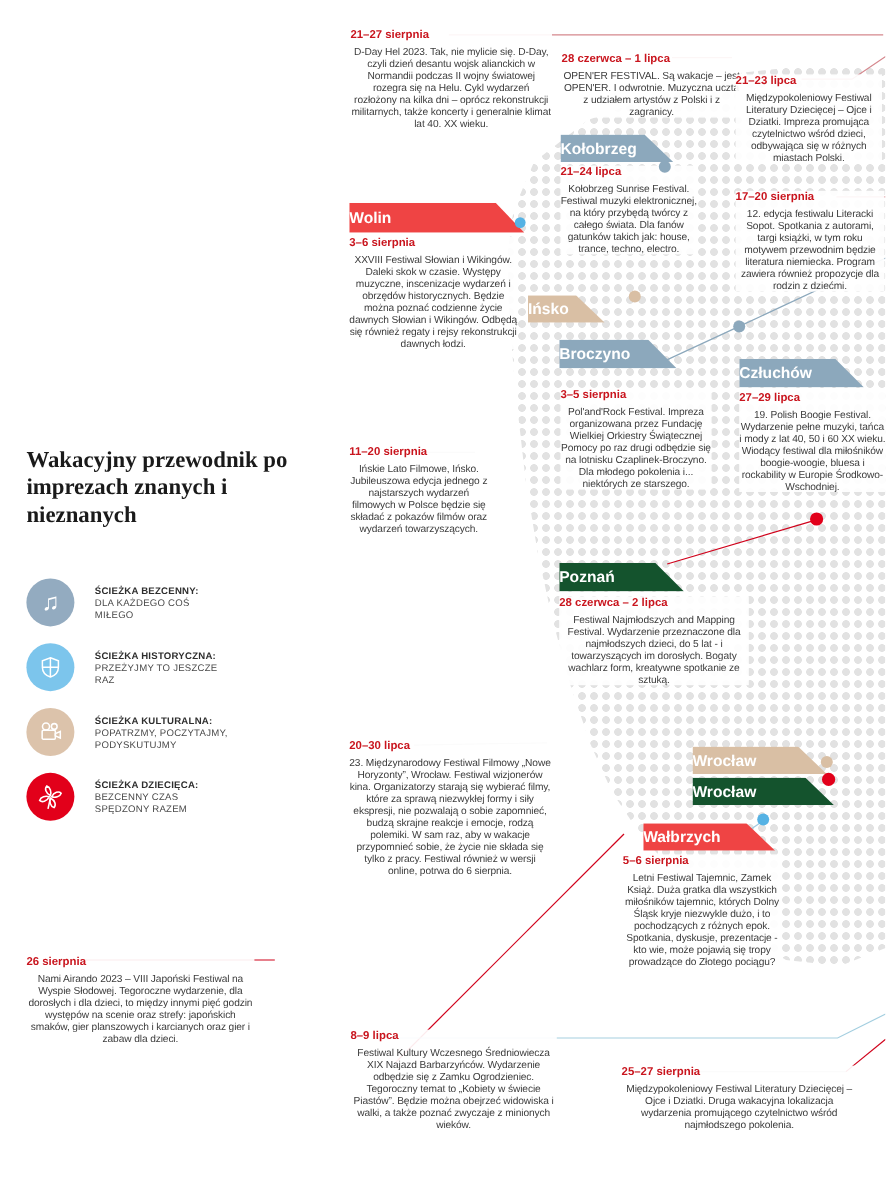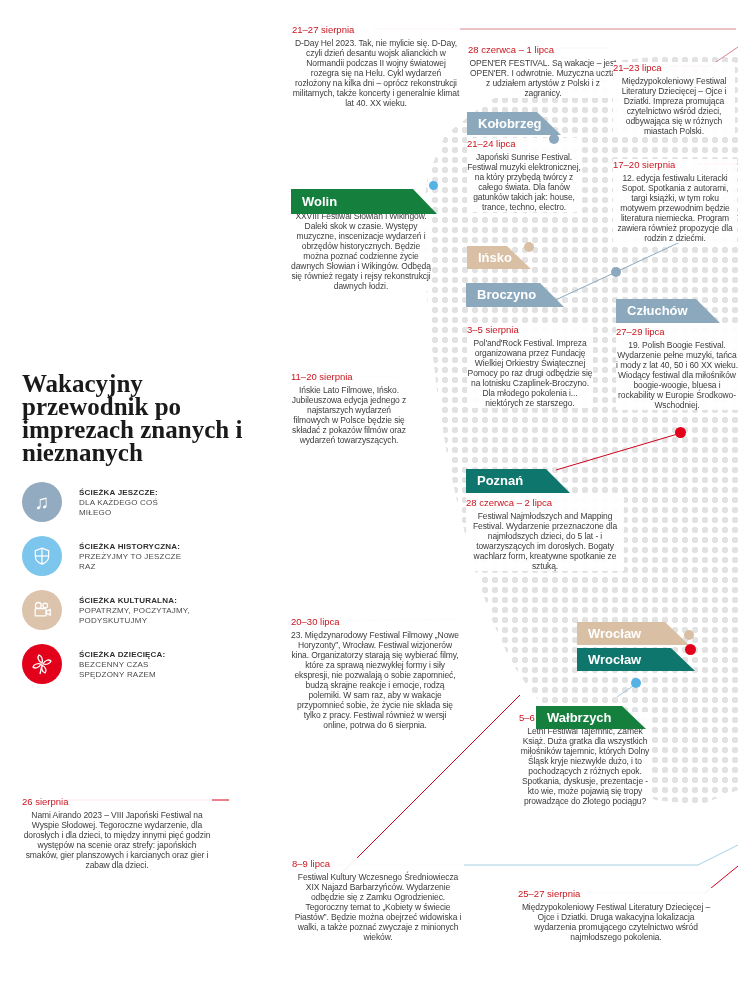--- a/index.html
+++ b/index.html
@@ -9,35 +9,35 @@
   .map-dots{position:absolute;left:290px;top:55px;width:448px;height:845px;z-index:1;
     background-image:radial-gradient(circle,#e2e2e2 3px,rgba(255,255,255,0) 3.4px);
     background-size:10px 10px;
     clip-path:polygon(138px 120px,155px 80px,200px 45px,255px 25px,315px 7px,370px 1px,448px 1px,
       448px 735px,410px 750px,365px 745px,325px 720px,295px 690px,265px 665px,240px 635px,
       220px 605px,202px 565px,185px 515px,170px 460px,158px 405px,148px 345px,140px 275px,
       134px 205px,133px 155px);}
   svg.connectors{position:absolute;left:0;top:0;z-index:2;}
   
   .ev{position:absolute;z-index:3;background:rgba(255,255,255,0.92);}
-  .ev-date{font-size:9.5px;font-weight:normal;color:#c9151e;margin:0 0 3px 0;}
+  .ev-date{font-size:9.5px;font-weight:bold;color:#c9151e;margin:0 0 3px 0;}
   .ev-text{font-size:8.5px;line-height:10px;color:#3c3c3c;letter-spacing:-0.1px;text-align:center;}
   
   .banner{position:absolute;z-index:4;height:23px;line-height:23px;color:#fff;font-weight:bold;
-    font-size:13px;padding-left:11px;box-sizing:border-box;
+    font-size:13px;box-sizing:border-box;
     clip-path:polygon(0 0,calc(100% - 24px) 0,100% 100%,0 100%);}
-  .c-lblue{background:#15803d;margin-top:20px;}
+  .c-lblue{background:#ef4444;}
   .c-bgray{background:#8ca8bc;}
   .c-tan{background:#d9bfa4;}
-  .c-red{background:#0f766e;}
+  .c-red{background:#14532d;}
   
   .marker{position:absolute;z-index:5;border-radius:50%;}
   
   .title{position:absolute;left:22px;top:372px;width:245px;z-index:3;margin:0;
-    font-family:"Liberation Serif",serif;font-weight:bold;font-size:25px;line-height:23px;color:#1a1a1a;}
+    font-family:"Liberation Serif",serif;font-weight:bold;font-size:19px;line-height:23px;color:#1a1a1a;}
   .legend{position:absolute;left:22px;top:482px;width:250px;z-index:3;}
   .leg-item{position:absolute;left:0;display:flex;align-items:flex-start;}
   .leg-icon{width:40px;height:40px;border-radius:50%;flex:0 0 40px;display:flex;
     align-items:center;justify-content:center;color:#fff;}
   .leg-icon svg{display:block;}
   .leg-note{font-size:20px;line-height:40px;}
   .leg-text{margin-left:17px;padding-top:6px;}
   .leg-name{font-size:8px;font-weight:bold;color:#2e2e2e;letter-spacing:0.2px;line-height:10px;}
   .leg-desc{font-size:8px;color:#4a4a4a;letter-spacing:0.2px;line-height:10px;width:112px;}
 </style>
@@ -66,21 +66,21 @@
   </svg>
 
   <h1 class="title">Wakacyjny przewodnik po imprezach znanych i nieznanych</h1>
 
   <div class="legend">
     <div class="leg-item" style="top:0">
       <div class="leg-icon" style="background:#93abc0">
           <span class="leg-note">♫</span>
         </div>
       <div class="leg-text">
-        <div class="leg-name">ŚCIEŻKA JESZCZE:</div>
+        <div class="leg-name">ŚCIEŻKA BEZCENNY:</div>
         <div class="leg-desc">DLA KAŻDEGO COŚ MIŁEGO</div>
       </div>
     </div>
     <div class="leg-item" style="top:54px">
       <div class="leg-icon" style="background:#7cc5ec">
         <svg width="20" height="20" viewBox="0 0 24 24">
             <path d="M12 2.5 L20 5.5 V12 C20 17 16.5 20.3 12 21.8 C7.5 20.3 4 17 4 12 V5.5 Z" stroke="#fff" stroke-width="1.5" fill="none"></path>
             <line x1="12" y1="2.5" x2="12" y2="21.8" stroke="#fff" stroke-width="1.5"></line>
             <line x1="4" y1="12" x2="20" y2="12" stroke="#fff" stroke-width="1.5"></line>
           </svg>
@@ -118,21 +118,21 @@
       </div>
       <div class="leg-text">
         <div class="leg-name">ŚCIEŻKA DZIECIĘCA:</div>
         <div class="leg-desc">BEZCENNY CZAS SPĘDZONY RAZEM</div>
       </div>
     </div>
   </div>
 
   <div class="banner c-lblue" style="left:291px;top:169px;width:146px;height:25px;line-height:25px"><span>Wolin</span></div>
   <div class="banner c-bgray" style="left:467px;top:112px;width:94px"><span>Kołobrzeg</span></div>
-  <div class="banner c-tan" style="left:467px;top:246px;width:64px"><span>Ińsko</span></div>
+  <div class="banner c-tan" style="left:440px;top:246px;width:64px"><span>Ińsko</span></div>
   <div class="banner c-bgray" style="left:466px;top:283px;width:98px;height:24px;line-height:24px"><span>Broczyno</span></div>
   <div class="banner c-bgray" style="left:616px;top:299px;width:104px;height:24px;line-height:24px"><span>Człuchów</span></div>
   <div class="banner c-red" style="left:466px;top:469px;width:104px;height:24px;line-height:24px"><span>Poznań</span></div>
   <div class="banner c-tan" style="left:577px;top:622px;width:112px"><span>Wrocław</span></div>
   <div class="banner c-red" style="left:577px;top:648px;width:118px"><span>Wrocław</span></div>
   <div class="banner c-lblue" style="left:536px;top:686px;width:110px"><span>Wałbrzych</span></div>
 
   <div class="marker" style="left:429px;top:181px;width:9px;height:9px;background:#55b2e4"></div>
   <div class="marker" style="left:549px;top:134px;width:10px;height:10px;background:#8ca8bc"></div>
   <div class="marker" style="left:524px;top:242px;width:10px;height:10px;background:#d9bfa4"></div>
@@ -149,21 +149,21 @@
   <div class="ev" style="left:468px;top:44px;width:150px">
     <div class="ev-date">28 czerwca – 1 lipca</div>
     <div class="ev-text">OPEN'ER FESTIVAL. Są wakacje – jest OPEN'ER. I odwrotnie. Muzyczna uczta z udziałem artystów z Polski i z zagranicy.</div>
   </div>
   <div class="ev" style="left:613px;top:62px;width:122px">
     <div class="ev-date">21–23 lipca</div>
     <div class="ev-text">Międzypokoleniowy Festiwal Literatury Dziecięcej – Ojce i Dziatki. Impreza promująca czytelnictwo wśród dzieci, odbywająca się w różnych miastach Polski.</div>
   </div>
   <div class="ev" style="left:467px;top:138px;width:114px">
     <div class="ev-date">21–24 lipca</div>
-    <div class="ev-text">Japoński Sunrise Festival. Festiwal muzyki elektronicznej, na który przybędą twórcy z całego świata. Dla fanów gatunków takich jak: house, trance, techno, electro.</div>
+    <div class="ev-text">Kołobrzeg Sunrise Festival. Festiwal muzyki elektronicznej, na który przybędą twórcy z całego świata. Dla fanów gatunków takich jak: house, trance, techno, electro.</div>
   </div>
   <div class="ev" style="left:613px;top:159px;width:124px">
     <div class="ev-date">17–20 sierpnia</div>
     <div class="ev-text">12. edycja festiwalu Literacki Sopot. Spotkania z autorami, targi książki, w tym roku motywem przewodnim będzie literatura niemiecka. Program zawiera również propozycje dla rodzin z dziećmi.</div>
   </div>
   <div class="ev" style="left:291px;top:197px;width:140px">
     <div class="ev-date">3–6 sierpnia</div>
     <div class="ev-text">XXVIII Festiwal Słowian i Wikingów. Daleki skok w czasie. Występy muzyczne, inscenizacje wydarzeń i obrzędów historycznych. Będzie można poznać codzienne życie dawnych Słowian i Wikingów. Odbędą się również regaty i rejsy rekonstrukcji dawnych łodzi.</div>
   </div>
   <div class="ev" style="left:467px;top:324px;width:126px">

